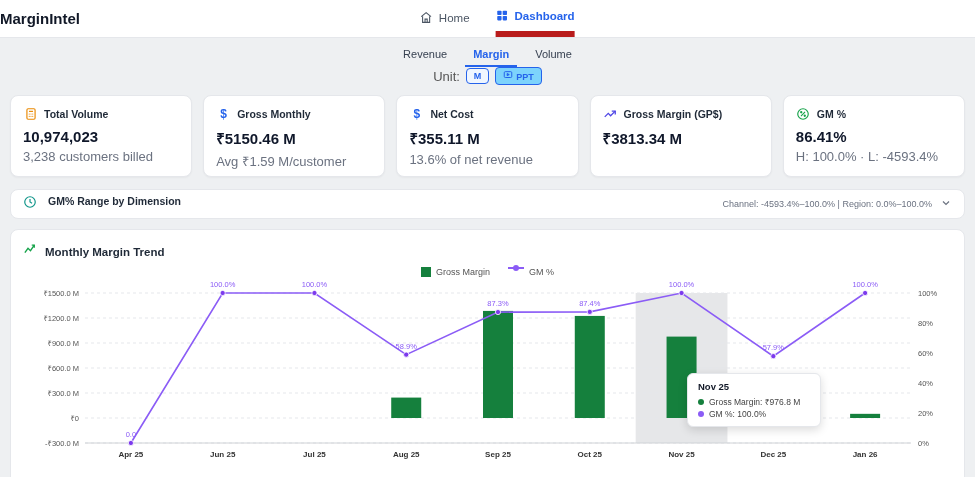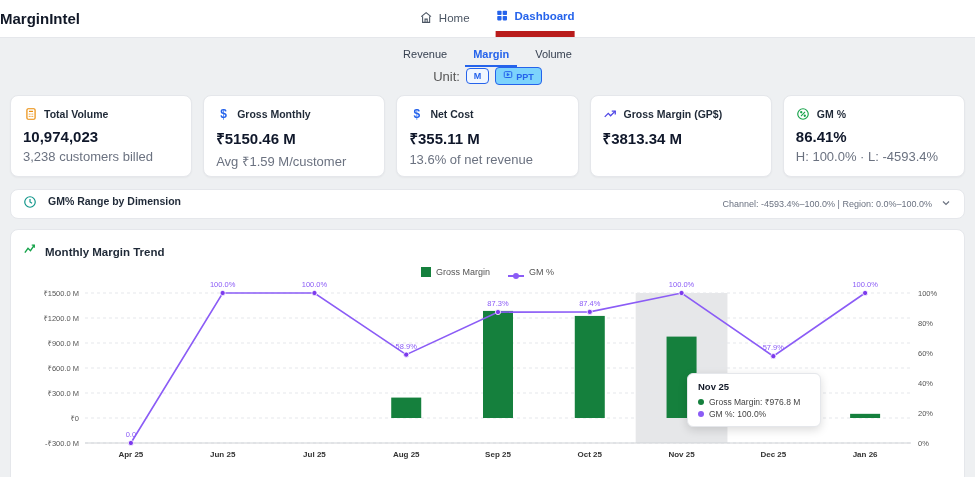--- a/index.html
+++ b/index.html
@@ -50,21 +50,21 @@
   .gm-title { font-size: 10.5px; font-weight: 700; color: #1f2937; }
   .gm-right { display: flex; align-items: center; gap: 8px; }
   .gm-summary { font-size: 9px; color: #6b7280; }
 
   
   .chart-card { margin: 10px 10px 0; background: #fff; border: 1px solid #e5e7eb; border-radius: 8px;
                 padding: 12px; height: 258px; }
   .chart-head { display: flex; align-items: center; gap: 7px; }
   .chart-title { font-size: 11.5px; font-weight: 700; color: #1f2937; }
   .legend { display: flex; justify-content: center; gap: 18px; margin: 6px 0 2px; font-size: 9px; color: #555; }
-  .legend-item { display: inline-flex; align-items: flex-end; gap: 5px; }
+  .legend-item { display: inline-flex; align-items: flex-start; gap: 5px; }
   .swatch-square { width: 10px; height: 10px; background: currentColor; display: inline-block; }
   .swatch-line { width: 16px; height: 2px; background: currentColor; display: inline-block; position: relative; }
   .swatch-line::after { content: ""; position: absolute; left: 5px; top: -2px; width: 6px; height: 6px;
                         border-radius: 50%; background: currentColor; }
   .legend-label { color: #555; }
 
   .chart-wrap { position: relative; margin-top: 4px; }
   svg text { font-family: "Liberation Sans", sans-serif; }
 
   .tooltip { position: absolute; left: 664px; top: 92px; width: 134px; background: #fff;

